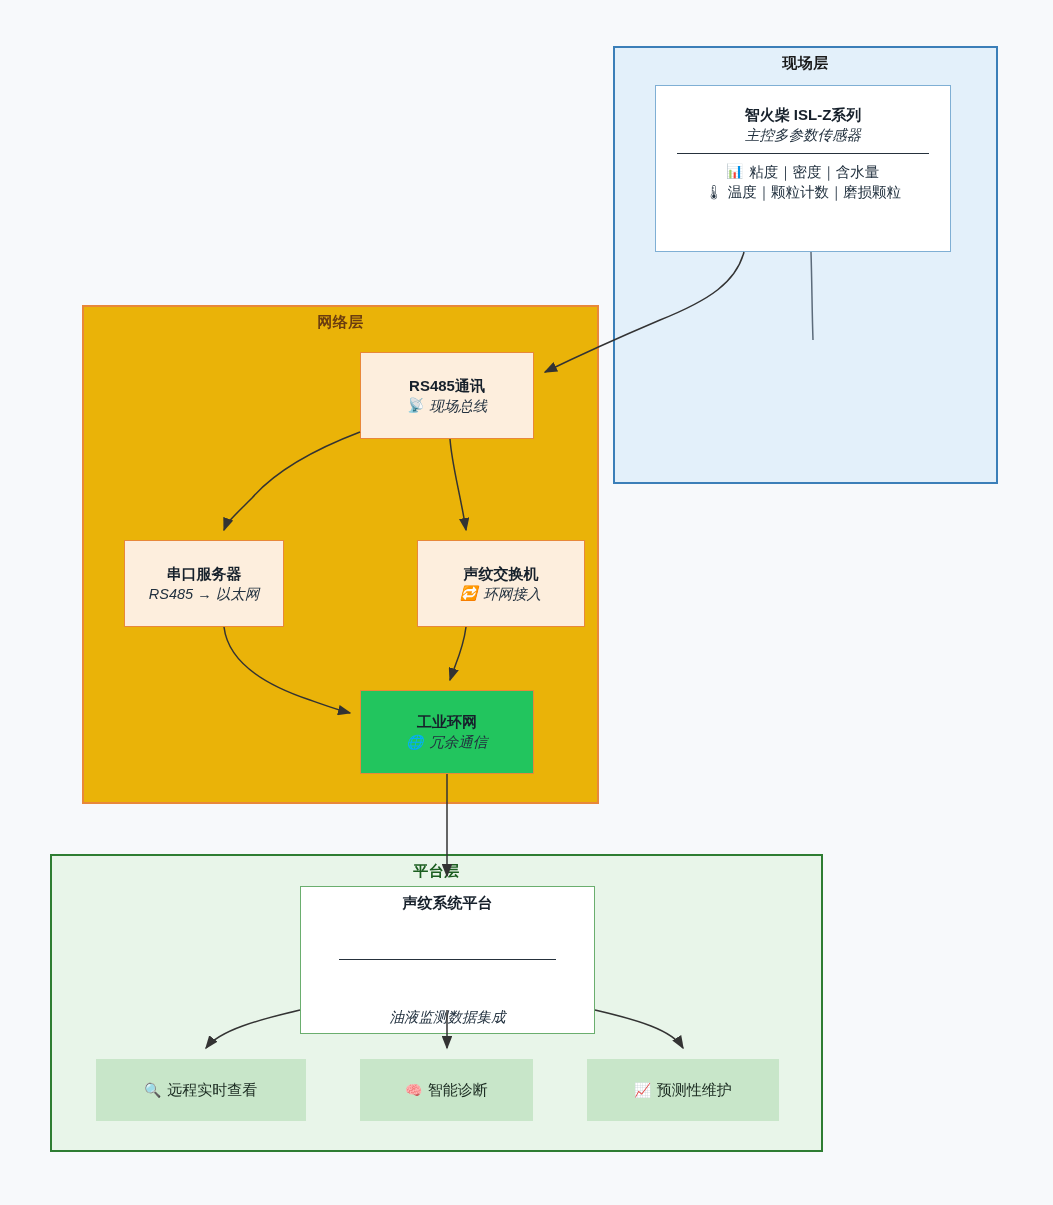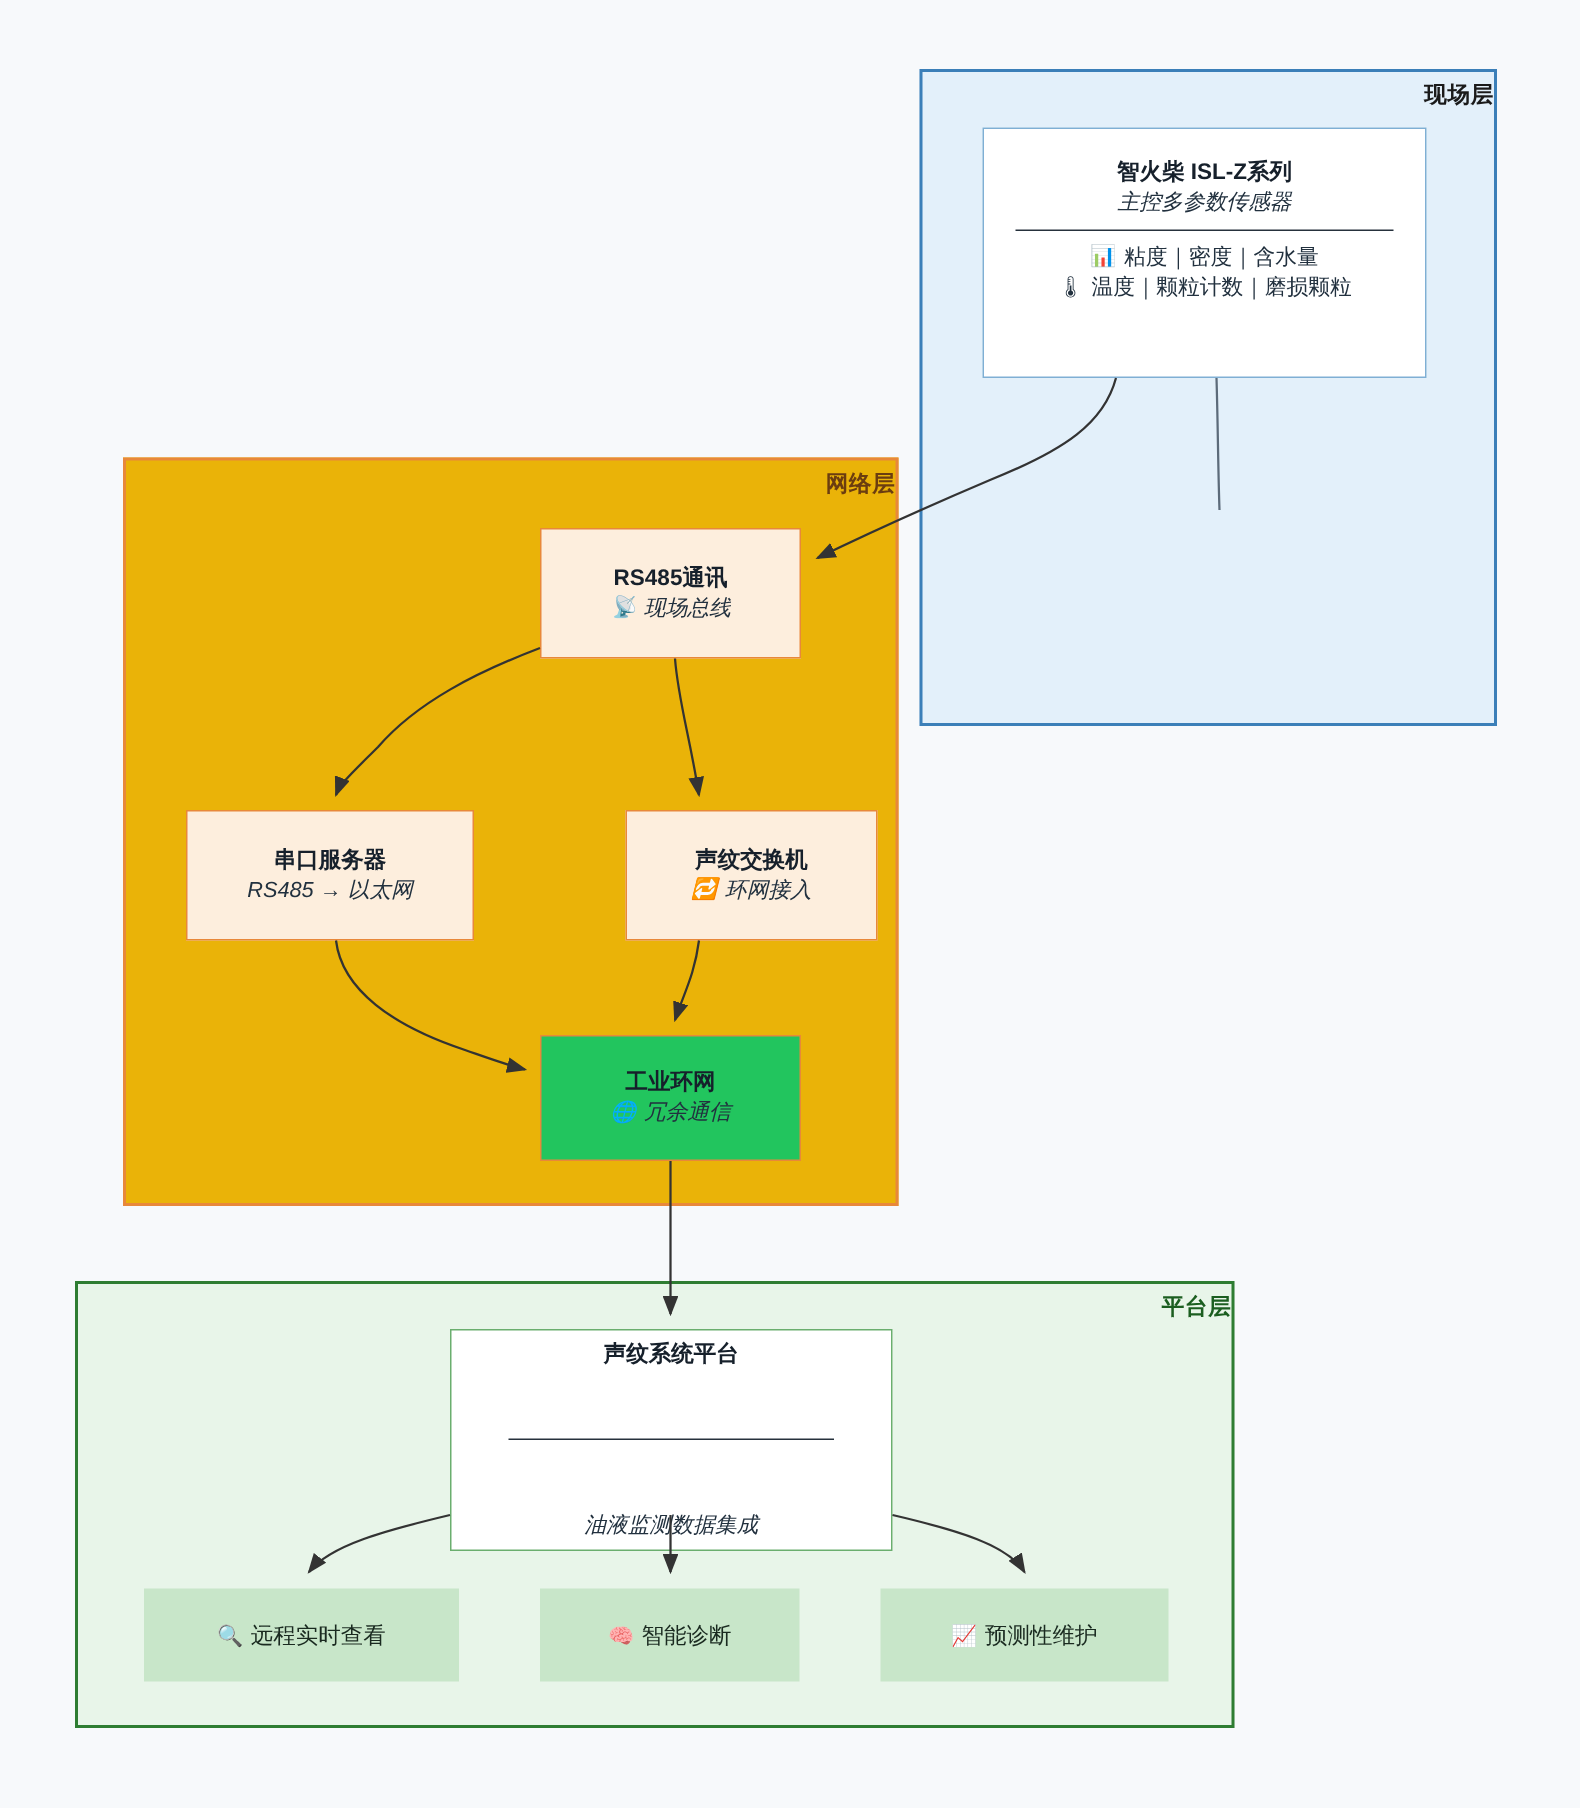--- a/index.html
+++ b/index.html
@@ -36,21 +36,21 @@
     box-sizing: border-box;
     border-width: 2px;
     border-style: solid;
     z-index: 1;
   }
   .cluster-title {
     position: absolute;
     top: 6px;
     left: 0;
     width: 100%;
-    text-align: right;
+    text-align: center;
     font-weight: bold;
     font-size: 15px;
     letter-spacing: 0.5px;
   }
   #cluster-field {
     left: 613px; top: 46px;
     width: 385px; height: 438px;
     background: #e3f0fa;
     border-color: #3b7fb8;
   }
@@ -126,21 +126,21 @@
 
   
   #node-rs485 {
     left: 360px; top: 352px;
     width: 174px; height: 87px;
     background: #fdeedd;
     border-color: #e8883a;
   }
   #node-serial {
     left: 124px; top: 540px;
-    width: 192px; height: 87px;
+    width: 160px; height: 87px;
     background: #fdeedd;
     border-color: #e8883a;
   }
   #node-switch {
     left: 382px; top: 540px;
     width: 168px; height: 87px;
     background: #fdeedd;
     border-color: #e8883a;
     margin-left: 35px;
   }

